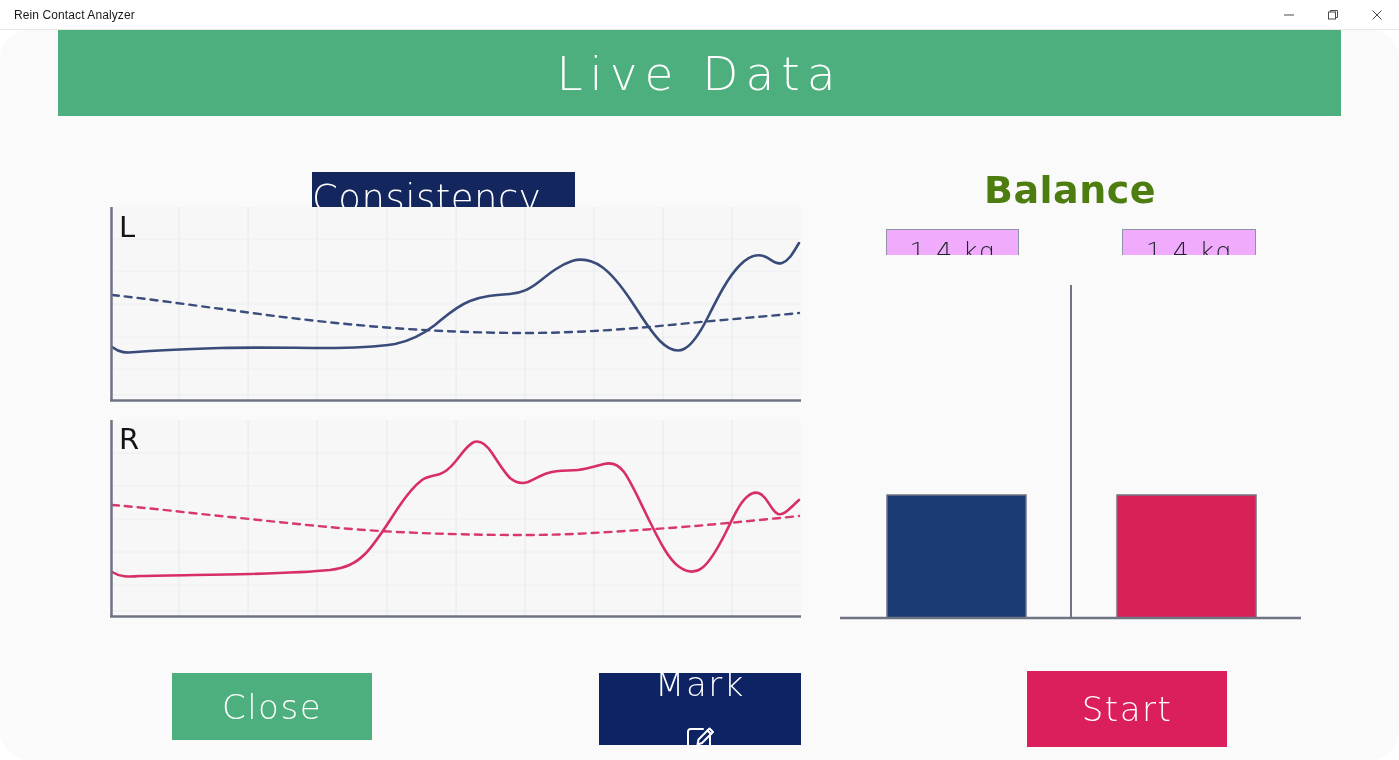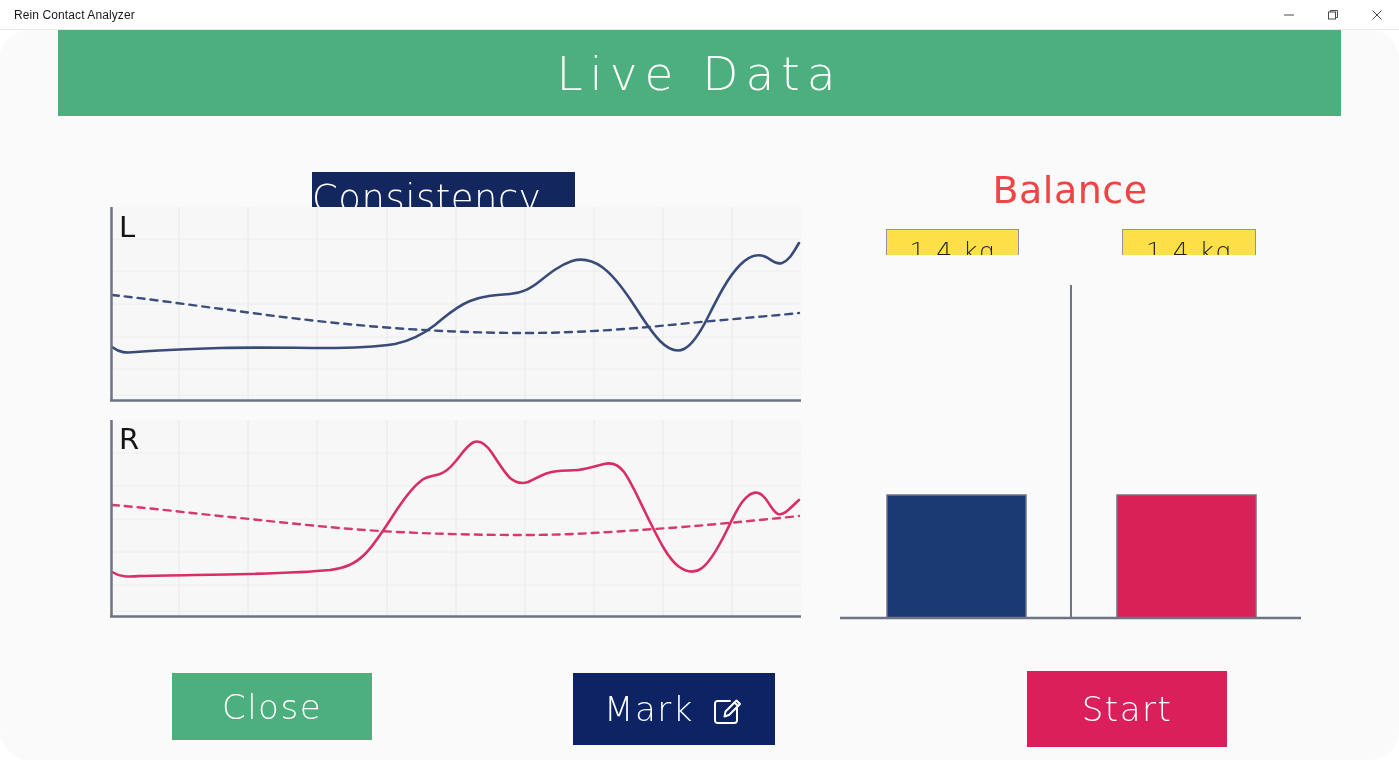--- a/index.html
+++ b/index.html
@@ -89,23 +89,23 @@
     letter-spacing: .5px;
     font-family: "DejaVu Sans", sans-serif;
     white-space: nowrap;
   }
 
   .balance-title {
     position: absolute;
     left: 900px; top: 138px;
     width: 340px;
     text-align: center;
-    color: #ef4444;
+    color: #4d7c0f;
     font-size: 38px;
-    font-weight: 400;
+    font-weight: 700;
     letter-spacing: .5px;
     font-family: "DejaVu Sans", sans-serif;
     white-space: nowrap;
   }
 
   
   .chart-wrap {
     position: absolute;
     background: #f7f7f8;
   }
@@ -122,21 +122,21 @@
     line-height: 1;
   }
   .letter-l { left: 119px; top: 183px; }
   .letter-r { left: 119px; top: 395px; }
 
   
   .weight-box {
     position: absolute;
     height: 44px;
     border: 1px solid #8e94a6;
-    background: #fde047;
+    background: #f0abfc;
     display: flex;
     align-items: center;
     justify-content: center;
   }
   .weight-box span {
     font-size: 25px;
     color: #20232b;
     font-weight: 300;
     letter-spacing: 1.5px;
     font-family: "DejaVu Sans", sans-serif;
@@ -167,24 +167,25 @@
     letter-spacing: 1.5px;
     font-family: "DejaVu Sans", sans-serif;
     white-space: nowrap;
   }
   .btn-close {
     left: 172px; top: 643px;
     width: 200px; height: 67px;
     background: #4caf7d;
   }
   .btn-mark {
-    left: 573px; top: 643px;
+    left: 599px; top: 643px;
     width: 202px; height: 72px;
     background: #0d2364;
     gap: 16px;
+    flex-direction: column;
   }
   .btn-start {
     left: 1027px; top: 641px;
     width: 200px; height: 76px;
     background: #da1f5a;
   }
   .mark-icon { display: flex; align-items: center; }
   .mark-icon svg { display: block; }
 </style>
 </head>

